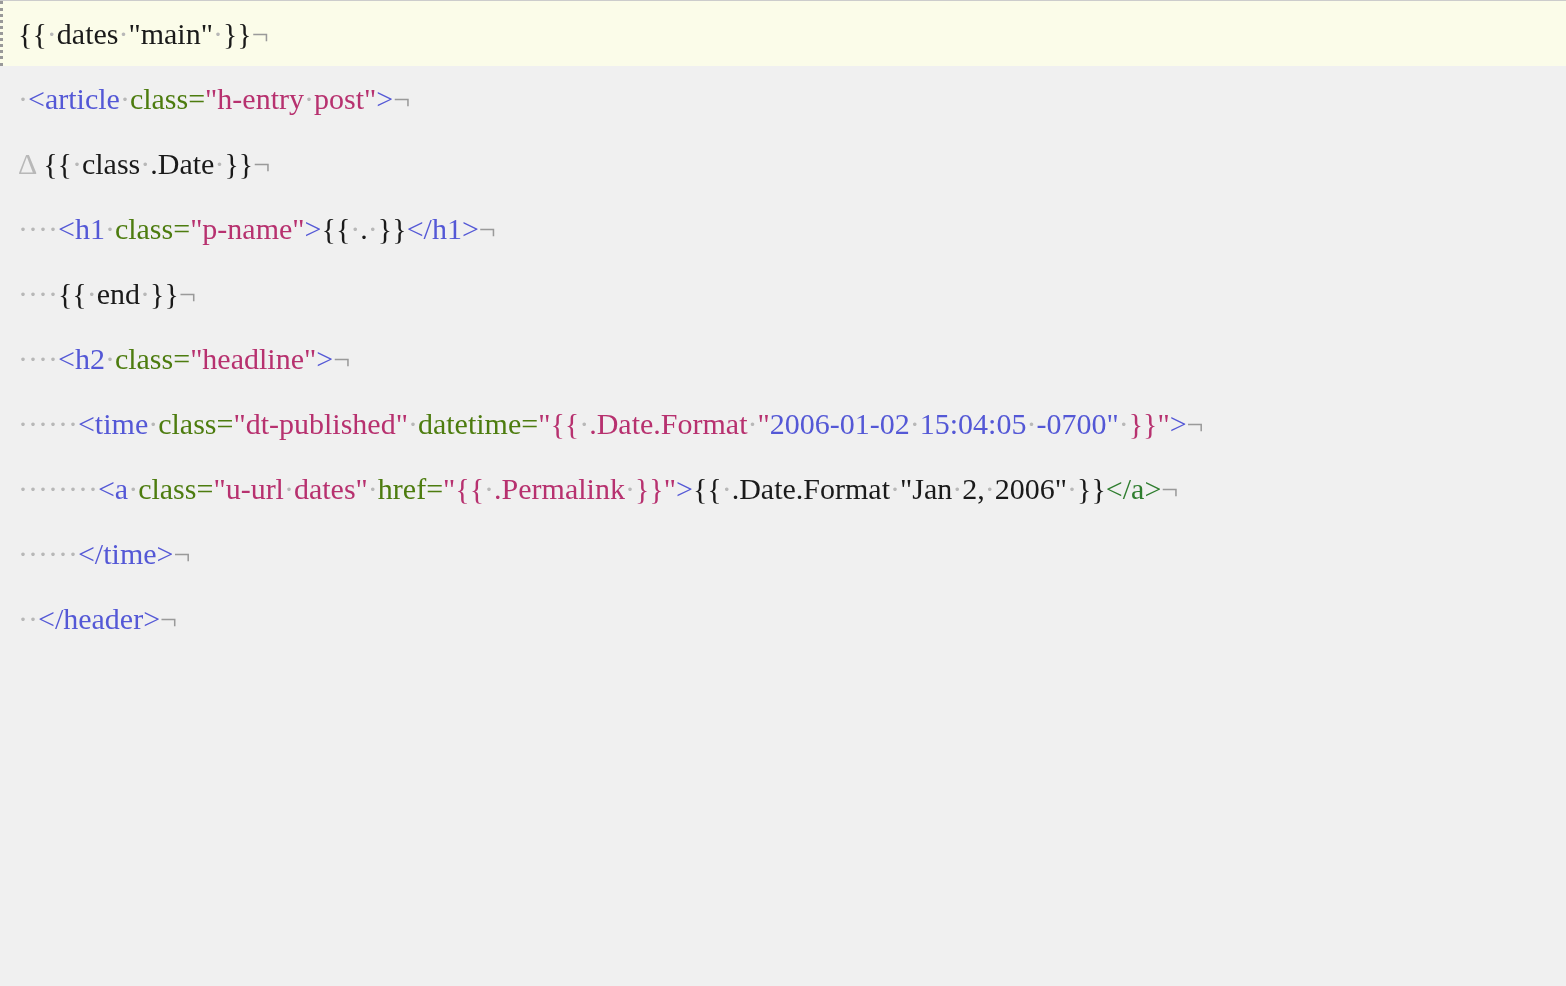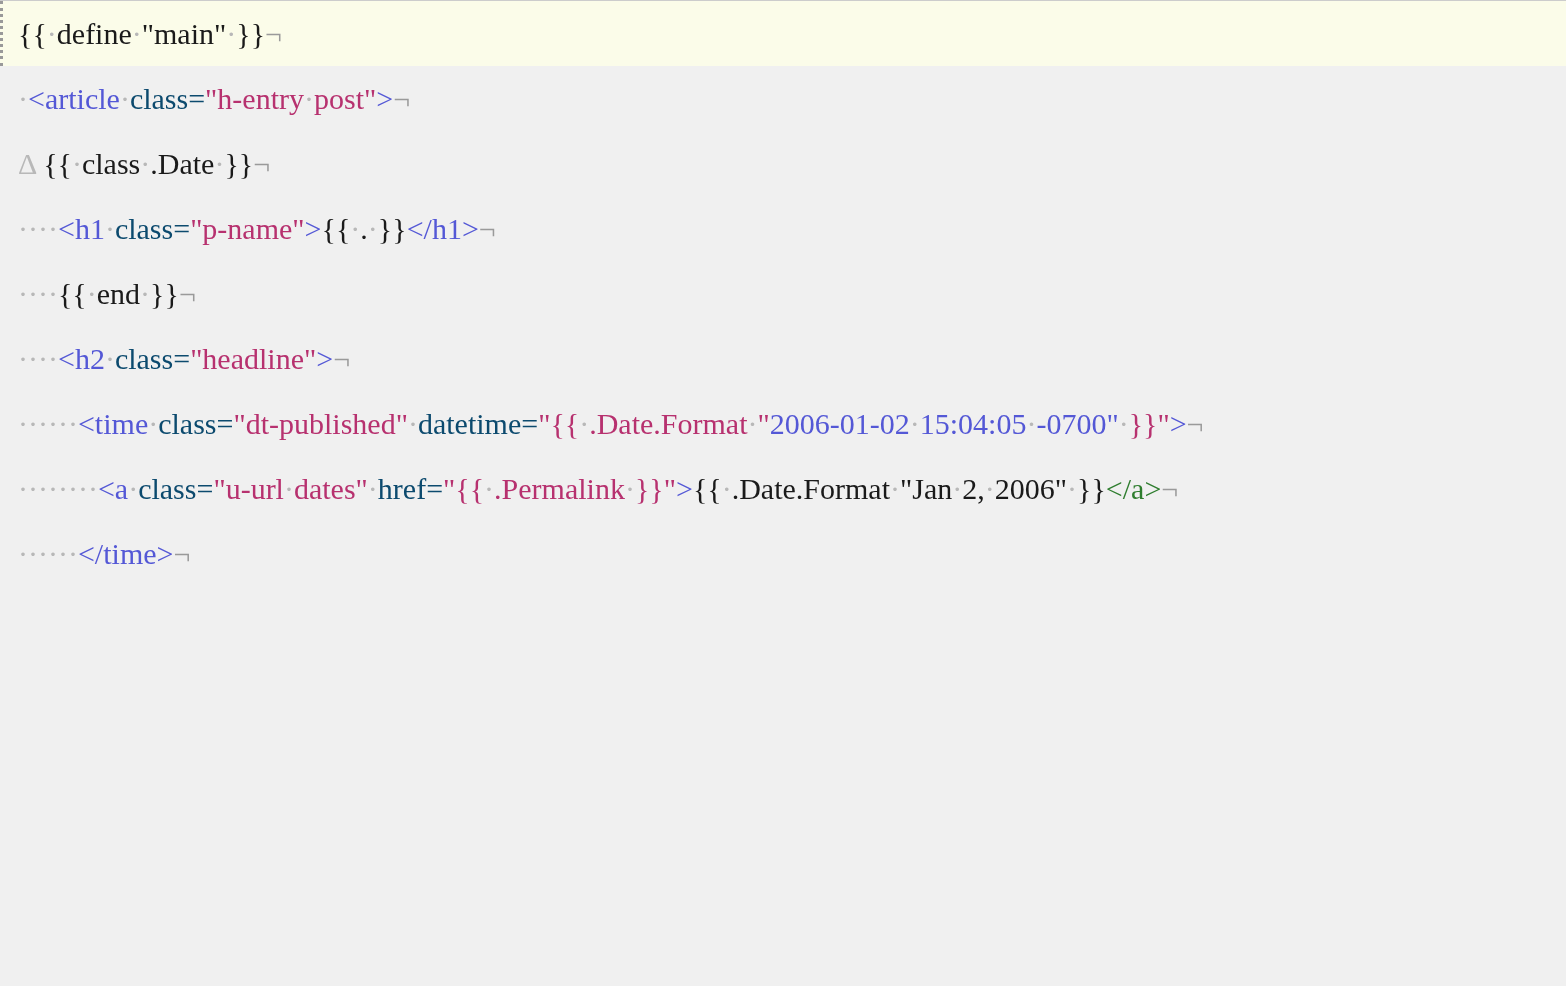--- a/index.html
+++ b/index.html
@@ -19,32 +19,33 @@
     white-space: pre-wrap;
     word-wrap: break-word;
   }
   .line.highlighted {
     background: #fbfce9;
     border-left: 3px dotted #999;
     padding-left: 15px;
   }
   .ws { color: #b8b8b8; }
   .tag { color: #5458d6; }
-  .attr { color: #0c4a6e; margin-top: 39px; }
+  .attr { color: #4d7c0f; margin-top: 39px; }
   .string { color: #b7316f; }
   .text { color: #1a1a1a; }
   .closetag { color: #2e7d2e; }
   .endmark { color: #9a9a9a; }
 </style>
 </head>
 <body>
 
 <div class="editor" id="editor-root">
-    <div class="line highlighted"><span class="text">{{</span><span class="ws">·</span><span class="text">define</span><span class="ws">·</span><span class="text">"main"</span><span class="ws">·</span><span class="text">}}</span><span class="endmark">¬</span></div>
+    <div class="line highlighted"><span class="text">{{</span><span class="ws">·</span><span class="text">dates</span><span class="ws">·</span><span class="text">"main"</span><span class="ws">·</span><span class="text">}}</span><span class="endmark">¬</span></div>
     <div class="line"><span class="ws">·</span><span class="tag">&lt;article</span><span class="ws">·</span><span class="attr">class=</span><span class="string">"h-entry</span><span class="ws">·</span><span class="string">post"</span><span class="tag">&gt;</span><span class="endmark">¬</span></div>
     <div class="line"><span class="ws">Δ </span><span class="text">{{</span><span class="ws">·</span><span class="text">class</span><span class="ws">·</span><span class="text">.Date</span><span class="ws">·</span><span class="text">}}</span><span class="endmark">¬</span></div>
     <div class="line"><span class="ws">····</span><span class="tag">&lt;h1</span><span class="ws">·</span><span class="attr">class=</span><span class="string">"p-name"</span><span class="tag">&gt;</span><span class="text">{{</span><span class="ws">·</span><span class="text">.</span><span class="ws">·</span><span class="text">}}</span><span class="tag">&lt;/h1&gt;</span><span class="endmark">¬</span></div>
     <div class="line"><span class="ws">····</span><span class="text">{{</span><span class="ws">·</span><span class="text">end</span><span class="ws">·</span><span class="text">}}</span><span class="endmark">¬</span></div>
     <div class="line"><span class="ws">····</span><span class="tag">&lt;h2</span><span class="ws">·</span><span class="attr">class=</span><span class="string">"headline"</span><span class="tag">&gt;</span><span class="endmark">¬</span></div>
     <div class="line"><span class="ws">······</span><span class="tag">&lt;time</span><span class="ws">·</span><span class="attr">class=</span><span class="string">"dt-published"</span><span class="ws">·</span><span class="attr">datetime=</span><span class="string">"{{</span><span class="ws">·</span><span class="string">.Date.Format</span><span class="ws">·</span><span class="string">"</span><span class="tag">2006-01-02</span><span class="ws">·</span><span class="tag">15:04:05</span><span class="ws">·</span><span class="tag">-0700"</span><span class="ws">·</span><span class="string">}}"</span><span class="tag">&gt;</span><span class="endmark">¬</span></div>
     <div class="line"><span class="ws">········</span><span class="tag">&lt;a</span><span class="ws">·</span><span class="attr">class=</span><span class="string">"u-url</span><span class="ws">·</span><span class="string">dates"</span><span class="ws">·</span><span class="attr">href=</span><span class="string">"{{</span><span class="ws">·</span><span class="string">.Permalink</span><span class="ws">·</span><span class="string">}}"</span><span class="tag">&gt;</span><span class="text">{{</span><span class="ws">·</span><span class="text">.Date.Format</span><span class="ws">·</span><span class="text">"Jan</span><span class="ws">·</span><span class="text">2,</span><span class="ws">·</span><span class="text">2006"</span><span class="ws">·</span><span class="text">}}</span><span class="closetag">&lt;/a&gt;</span><span class="endmark">¬</span></div>
     <div class="line"><span class="ws">······</span><span class="tag">&lt;/time&gt;</span><span class="endmark">¬</span></div>
+    <div class="line"><span class="ws">··</span><span class="tag">&lt;/header&gt;</span><span class="endmark">¬</span></div>
   </div>
 
 </body></html>

